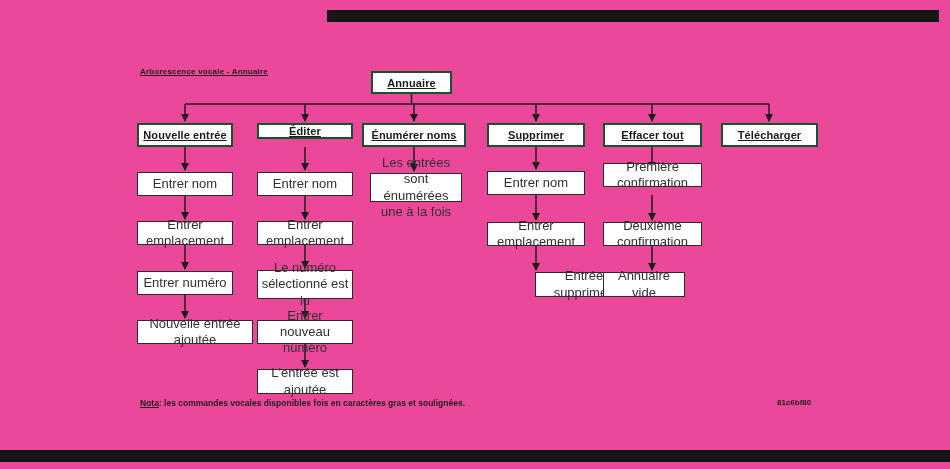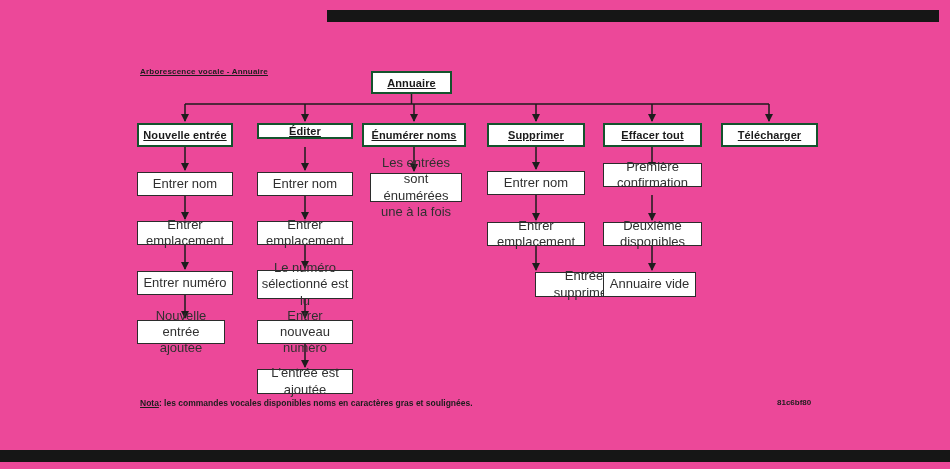--- a/index.html
+++ b/index.html
@@ -89,36 +89,36 @@
   <div class="box header" style="left:137px;top:123px;width:96px;height:24px;">Nouvelle entrée</div>
   <div class="box header" style="left:257px;top:123px;width:96px;height:16px;">Éditer</div>
   <div class="box header" style="left:362px;top:123px;width:104px;height:24px;">Énumérer noms</div>
   <div class="box header" style="left:487px;top:123px;width:98px;height:24px;">Supprimer</div>
   <div class="box header" style="left:603px;top:123px;width:99px;height:24px;">Effacer tout</div>
   <div class="box header" style="left:721px;top:123px;width:97px;height:24px;">Télécharger</div>
 
   <div class="box step" style="left:137px;top:172px;width:96px;height:24px;">Entrer nom</div>
   <div class="box step" style="left:137px;top:221px;width:96px;height:24px;">Entrer emplacement</div>
   <div class="box step" style="left:137px;top:271px;width:96px;height:24px;">Entrer numéro</div>
-  <div class="box step" style="left:137px;top:320px;width:88px;height:24px;">Nouvelle entrée ajoutée</div>
+  <div class="box step" style="left:137px;top:320px;width:116px;height:24px;">Nouvelle entrée ajoutée</div>
 
   <div class="box step" style="left:257px;top:172px;width:96px;height:24px;">Entrer nom</div>
   <div class="box step" style="left:257px;top:221px;width:96px;height:24px;">Entrer emplacement</div>
   <div class="box step" style="left:257px;top:270px;width:96px;height:29px;">Le numéro sélectionné est lu</div>
   <div class="box step" style="left:257px;top:320px;width:96px;height:24px;">Entrer nouveau numéro</div>
   <div class="box step" style="left:257px;top:369px;width:96px;height:25px;">L'entrée est ajoutée</div>
 
   <div class="box step" style="left:370px;top:173px;width:92px;height:29px;">Les entrées sont énumérées une à la fois</div>
 
   <div class="box step" style="left:487px;top:171px;width:98px;height:24px;">Entrer nom</div>
   <div class="box step" style="left:487px;top:222px;width:98px;height:24px;">Entrer emplacement</div>
   <div class="box step" style="left:487px;top:272px;width:98px;height:25px;margin-left:48px;">Entrée supprimée</div>
 
   <div class="box step" style="left:603px;top:163px;width:99px;height:24px;">Première confirmation</div>
-  <div class="box step" style="left:603px;top:222px;width:99px;height:24px;">Deuxième disponibles</div>
-  <div class="box step" style="left:603px;top:272px;width:93px;height:25px;">Annuaire vide</div>
+  <div class="box step" style="left:603px;top:222px;width:99px;height:24px;">Deuxième confirmation</div>
+  <div class="box step" style="left:603px;top:272px;width:82px;height:25px;">Annuaire vide</div>
 
   <div class="note" style="left:140px;top:398px;">
-    <span class="u">Nota</span><span>: les commandes vocales disponibles noms en caractères gras et soulignées.</span>
+    <span class="u">Nota</span><span>: les commandes vocales disponibles fois en caractères gras et soulignées.</span>
   </div>
   <div class="refcode" style="left:777px;top:398px;">81c6bf80</div>
 
 </div>
 
 </body></html>

